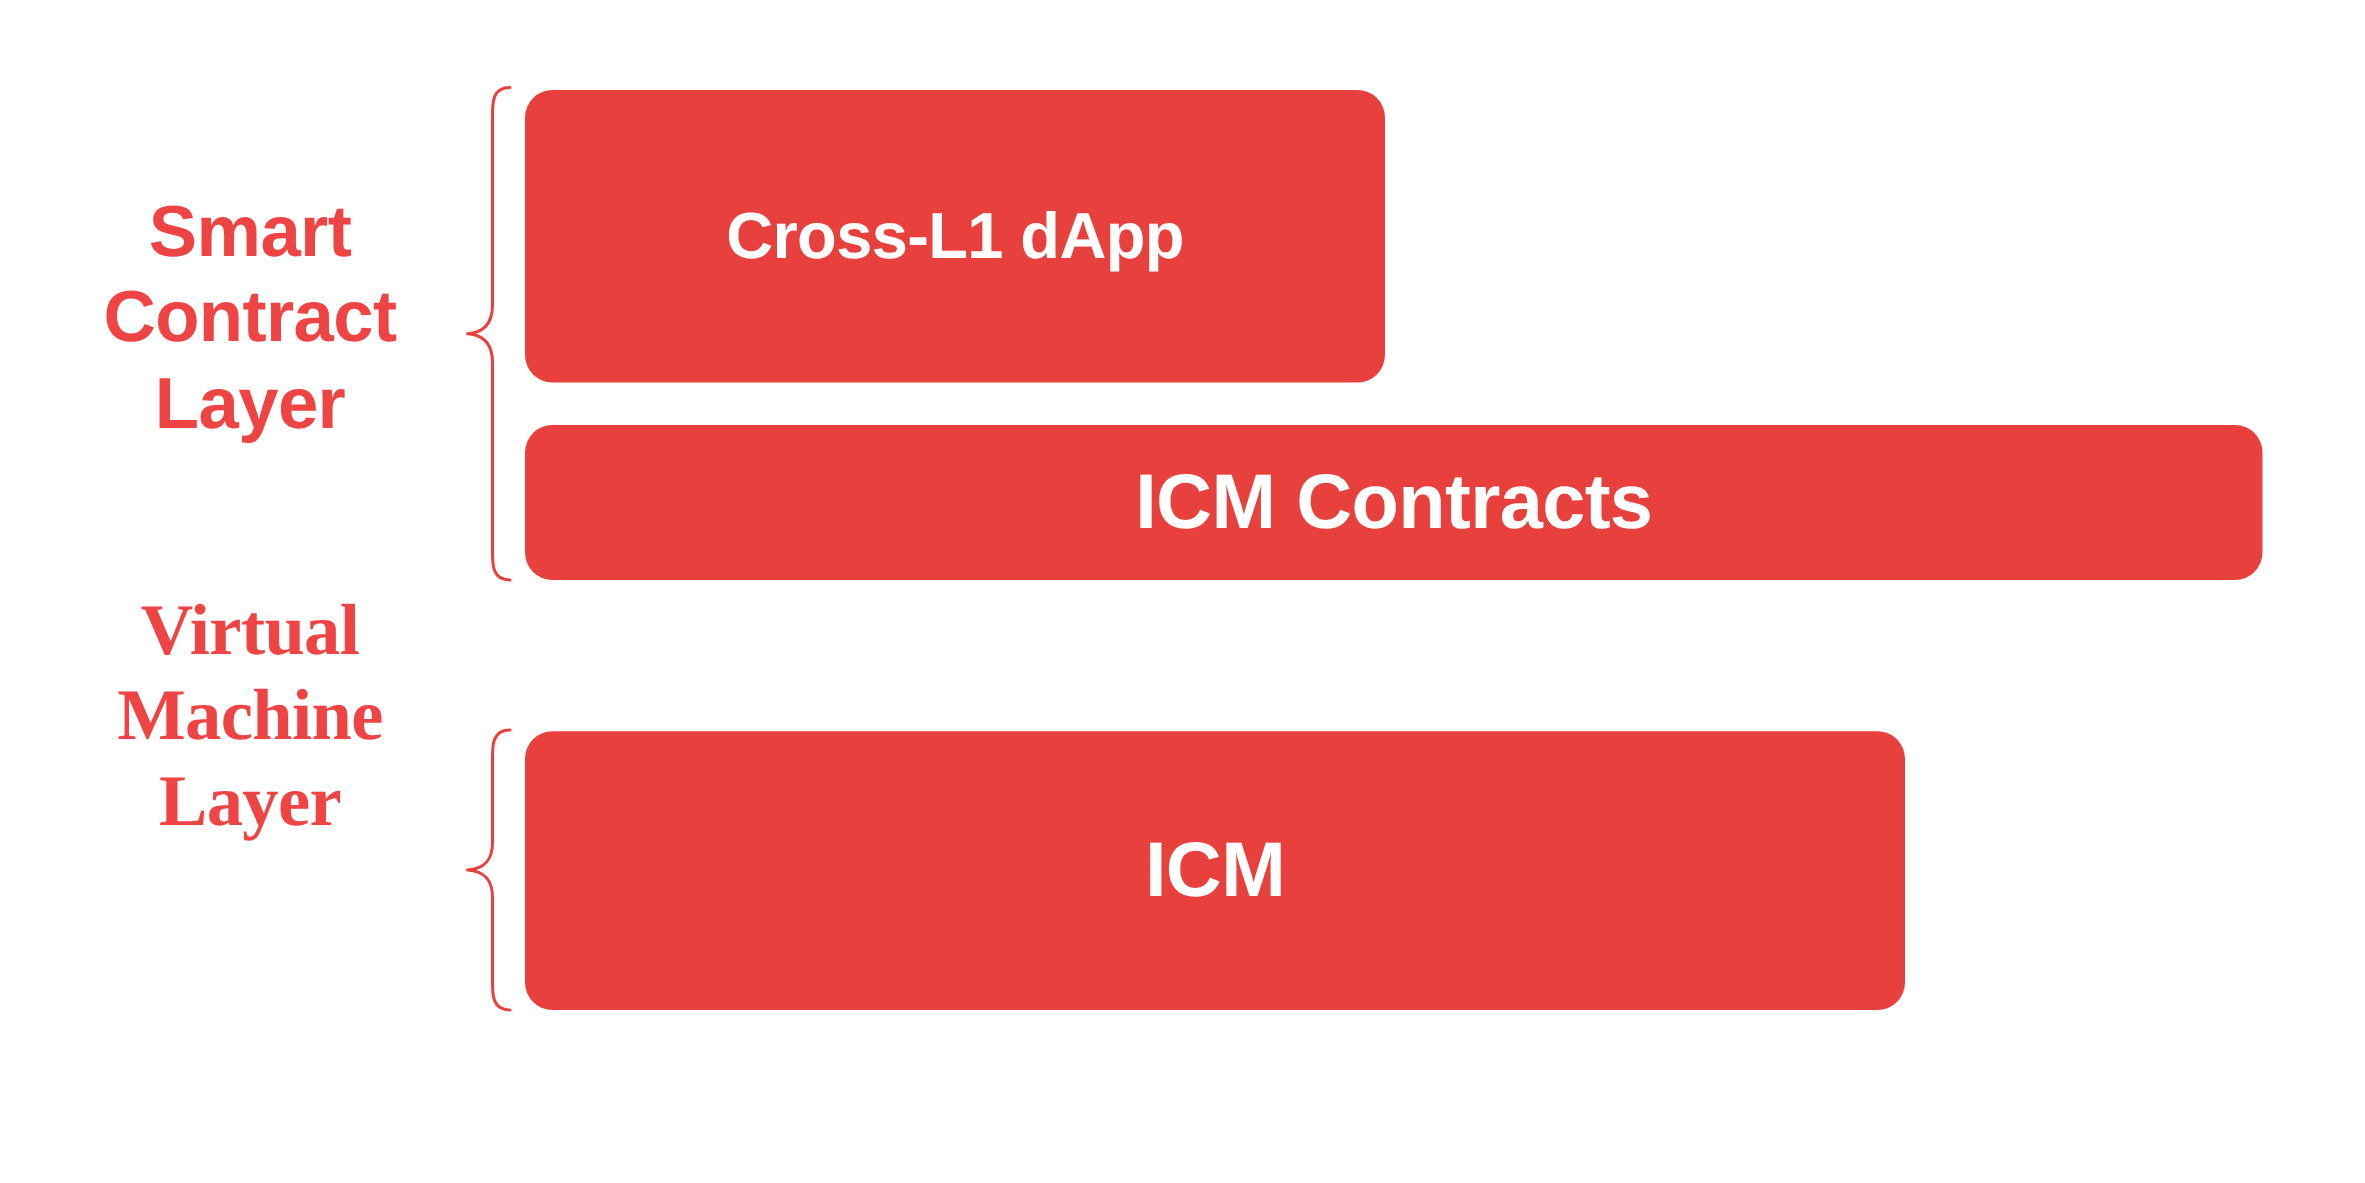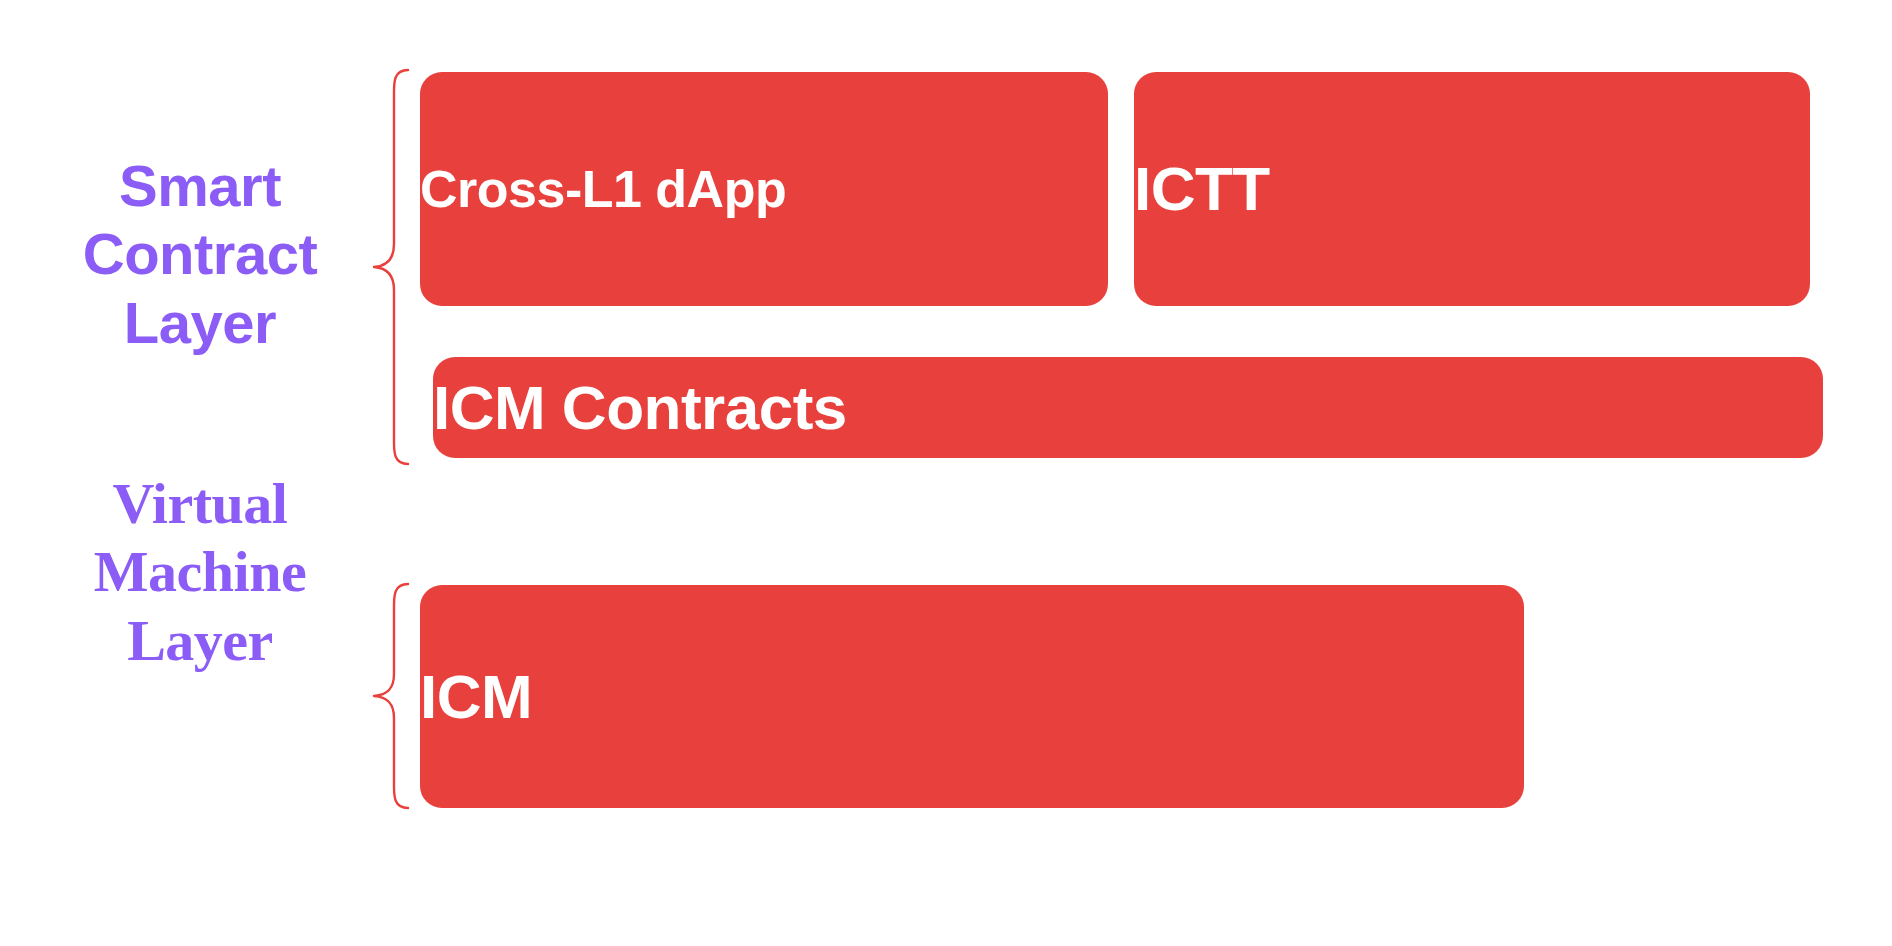--- a/index.html
+++ b/index.html
@@ -19,21 +19,21 @@
     height: 946px;
     background: #ffffff;
     overflow: hidden;
   }
 
   
   .layer-label {
     position: absolute;
     text-align: center;
     font-weight: bold;
-    color: #8b5cf6;
+    color: #ef4444;
     font-size: 58px;
     line-height: 1.18;
     letter-spacing: -0.5px;
     white-space: pre-line;
     user-select: none;
   }
   #label-smart-contract {
     left: 40px;
     top: 152px;
     width: 320px;
@@ -70,20 +70,21 @@
     stroke-linejoin: round;
   }
 
   
   .node-box {
     position: absolute;
     background: #E8403C;
     border-radius: 22px;
     display: flex;
     align-items: center;
+    justify-content: center;
     box-sizing: border-box;
   }
   .node-label {
     color: #ffffff;
     font-weight: bold;
     font-size: 56px;
     letter-spacing: -0.5px;
     text-align: center;
     line-height: 1;
     user-select: none;
@@ -96,24 +97,23 @@
     height: 234px;
   }
   #box-ictt {
     left: 1134px;
     top: 72px;
     width: 676px;
     height: 234px;
   }
   #box-icm-contracts {
     left: 420px;
-    top: 357px;
+    top: 340px;
     width: 1390px;
-    height: 101px;
-    margin-left: 13px;
+    height: 124px;
   }
   #box-icm {
     left: 420px;
     top: 585px;
     width: 1104px;
     height: 223px;
   }
 
   #box-cross-l1-dapp .node-label { font-size: 52px; }
   #box-ictt .node-label         { font-size: 62px; }
@@ -150,23 +150,20 @@
              C 26 106, 20 113, 6 114
              C 20 115, 26 122, 26 136
              L 26 204
              C 26 214, 26 226, 40 226"></path>
   </svg>
 
   <div id="box-cross-l1-dapp" class="node-box">
     <span class="node-label">Cross-L1 dApp</span>
   </div>
 
-  <div id="box-ictt" class="node-box">
-    <span class="node-label">ICTT</span>
-  </div>
 
   <div id="box-icm-contracts" class="node-box">
     <span class="node-label">ICM Contracts</span>
   </div>
 
   <div id="box-icm" class="node-box">
     <span class="node-label">ICM</span>
   </div>
 
 </div>

